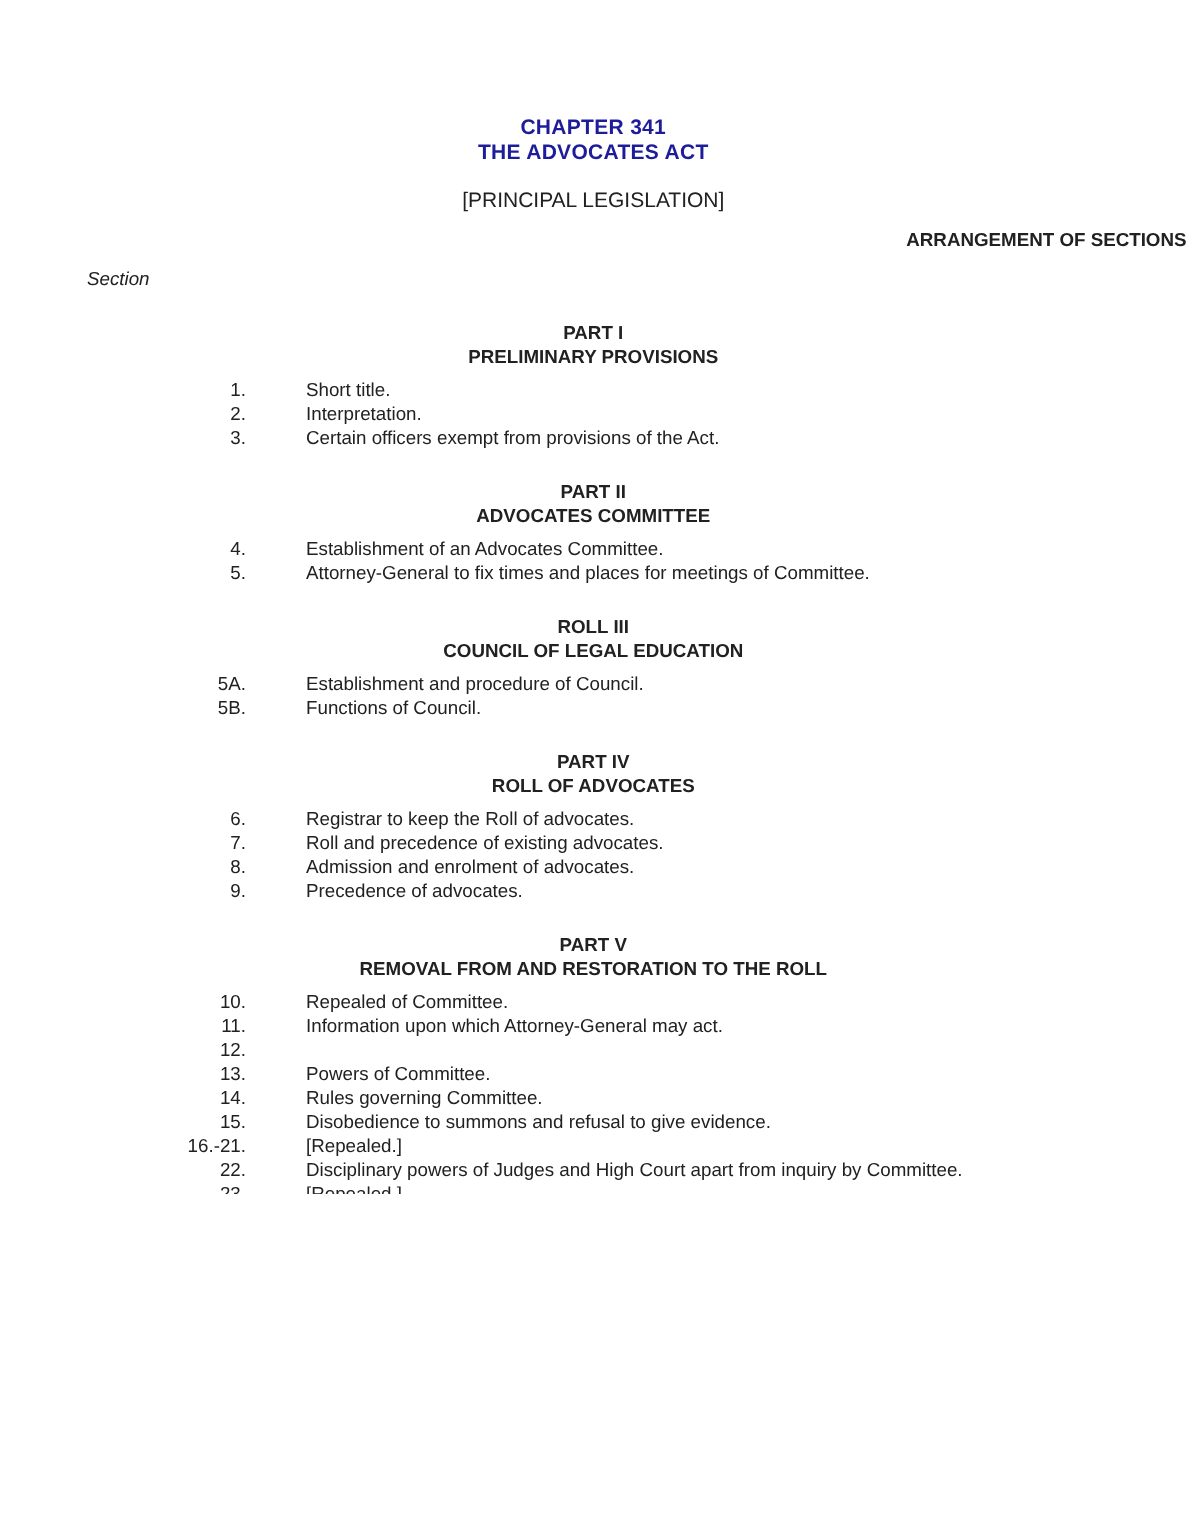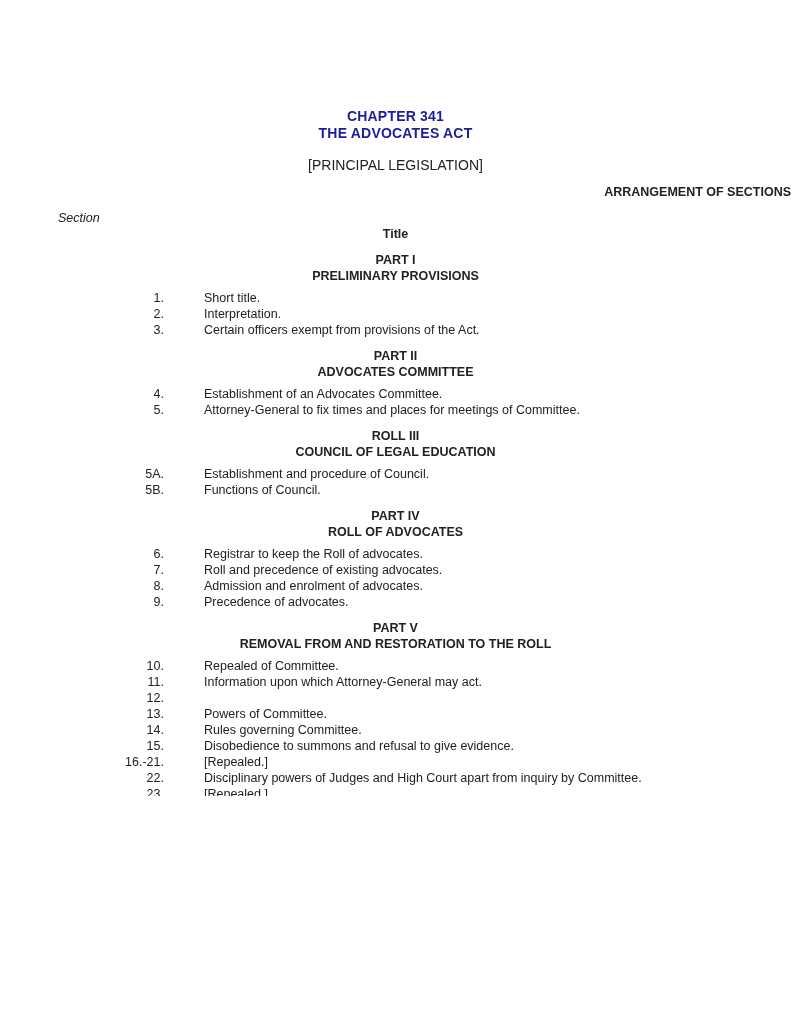--- a/index.html
+++ b/index.html
@@ -6,21 +6,21 @@
   .page {
     position: relative;
     width: 791px;
     height: 796px;
     margin: 0 auto;
     background: var(--page-bg, #ffffff);
     font-family: "Liberation Sans", sans-serif;
     color: var(--body-text, #212121);
     overflow: hidden;
     box-sizing: border-box;
-    padding-top: 108px;
+    padding-top: 76px;
   }
   .main-title {
     text-align: center;
     color: var(--title-blue, #1d1d99);
     font-weight: bold;
     font-size: 14px;
     line-height: 17px;
     letter-spacing: 0.2px;
   }
   .subtitle {
@@ -48,21 +48,21 @@
     font-weight: bold;
     font-size: 12.5px;
     line-height: 16px;
   }
   .part-heading {
     text-align: center;
     font-weight: bold;
     font-size: 12.5px;
     line-height: 16px;
   }
-  .part-block { margin-top: 10px; }
+  .part-block { margin-top: 20px; }
   .toc-list { margin-top: 6px; margin-left: 100px; }
   .toc-row {
     display: flex;
     font-size: 12.5px;
     line-height: 16px;
   }
   .toc-num {
     flex: 0 0 64px;
     width: 64px;
     text-align: right;
@@ -77,21 +77,20 @@
 <body>
 
 <div class="page">
   <div class="main-title">
     <div>CHAPTER 341</div>
     <div>THE ADVOCATES ACT</div>
   </div>
   <div class="subtitle">[PRINCIPAL LEGISLATION]</div>
   <div class="arrangement">ARRANGEMENT OF SECTIONS</div>
   <div class="section-label">Section</div>
-  <div class="title-label">Title</div>
 
   <div id="parts-container">
       <section class="part-block">
         <div class="part-heading">PART I</div>
         <div class="part-heading">PRELIMINARY PROVISIONS</div>
         <div class="toc-list">
           <div class="toc-row">
             <span class="toc-num">1.</span>
             <span class="toc-title">Short title.</span>
           </div>

